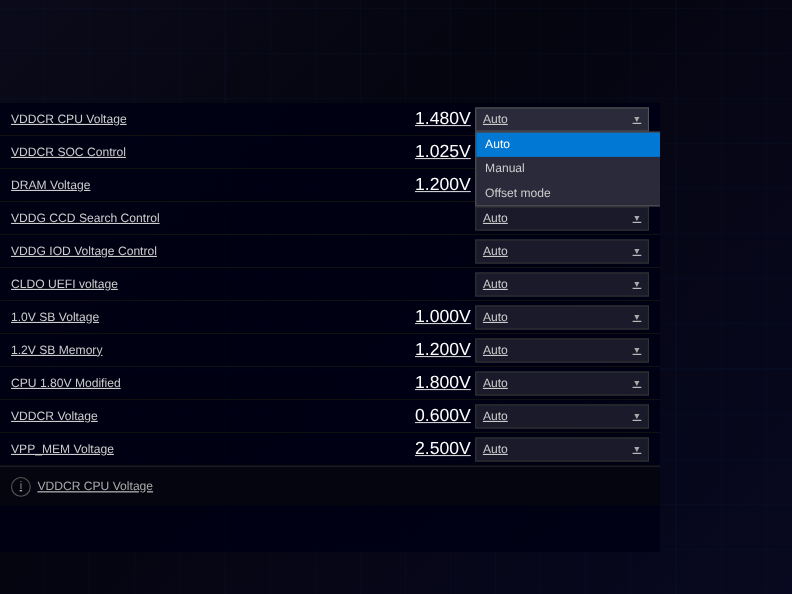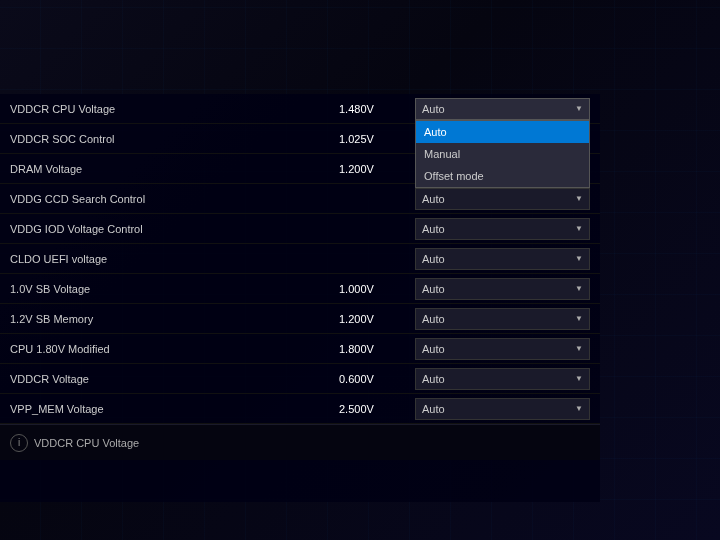--- a/index.html
+++ b/index.html
@@ -116,20 +116,21 @@
       color: #00d4ff;
       border-bottom: 2px solid #00d4ff;
       background: rgba(0,212,255,0.05);
     }
 
     
     .content-area {
       display: flex;
       flex: 1;
       overflow: hidden;
+      text-decoration: underline;
     }
 
     
     .main-panel {
       flex: 1;
       background: rgba(0,0,20,0.85);
       padding: 0;
       overflow-y: auto;
       position: relative;
     }
@@ -145,27 +146,27 @@
       border-bottom: 1px solid #111;
       padding: 0 10px;
     }
     .voltage-name {
       flex: 1;
       color: #ccc;
       font-size: 11px;
     }
     .voltage-value {
       color: #fff;
-      font-size: 11px;
+      font-size: 16px;
       width: 60px;
-      text-align: left;
-      margin-right: 16px;
+      text-align: right;
+      margin-right: 4px;
     }
     .voltage-control {
-      width: 175px;
+      width: 158px;
       position: relative;
     }
     .select-box {
       width: 100%;
       background: #1a1a2a;
       border: 1px solid #333;
       color: #ccc;
       font-size: 11px;
       padding: 2px 6px;
       height: 22px;

